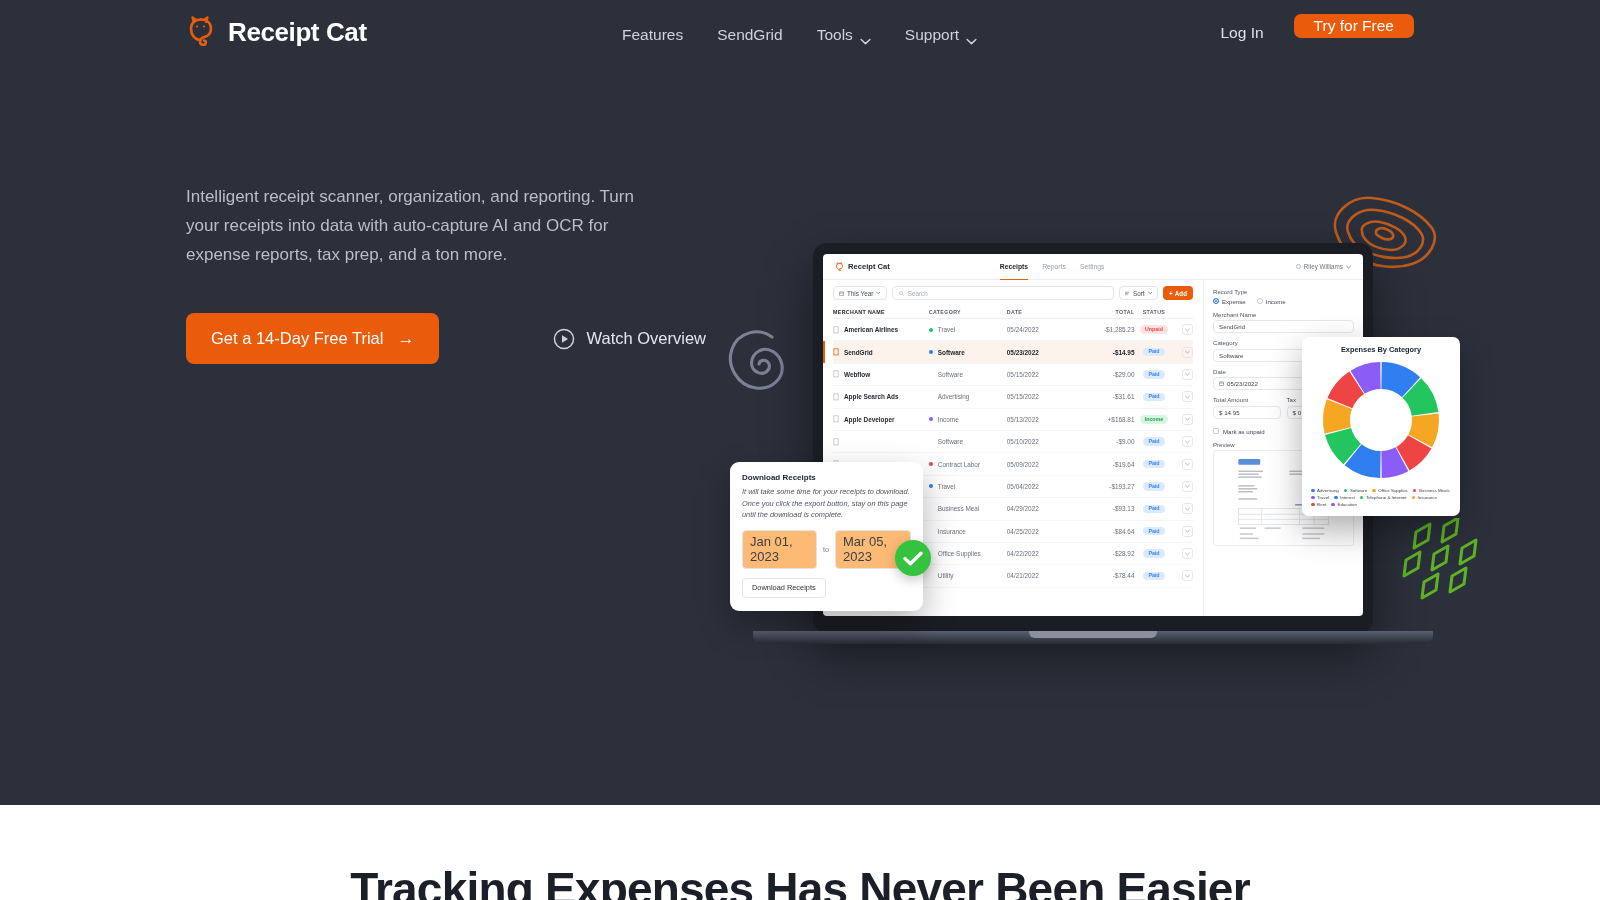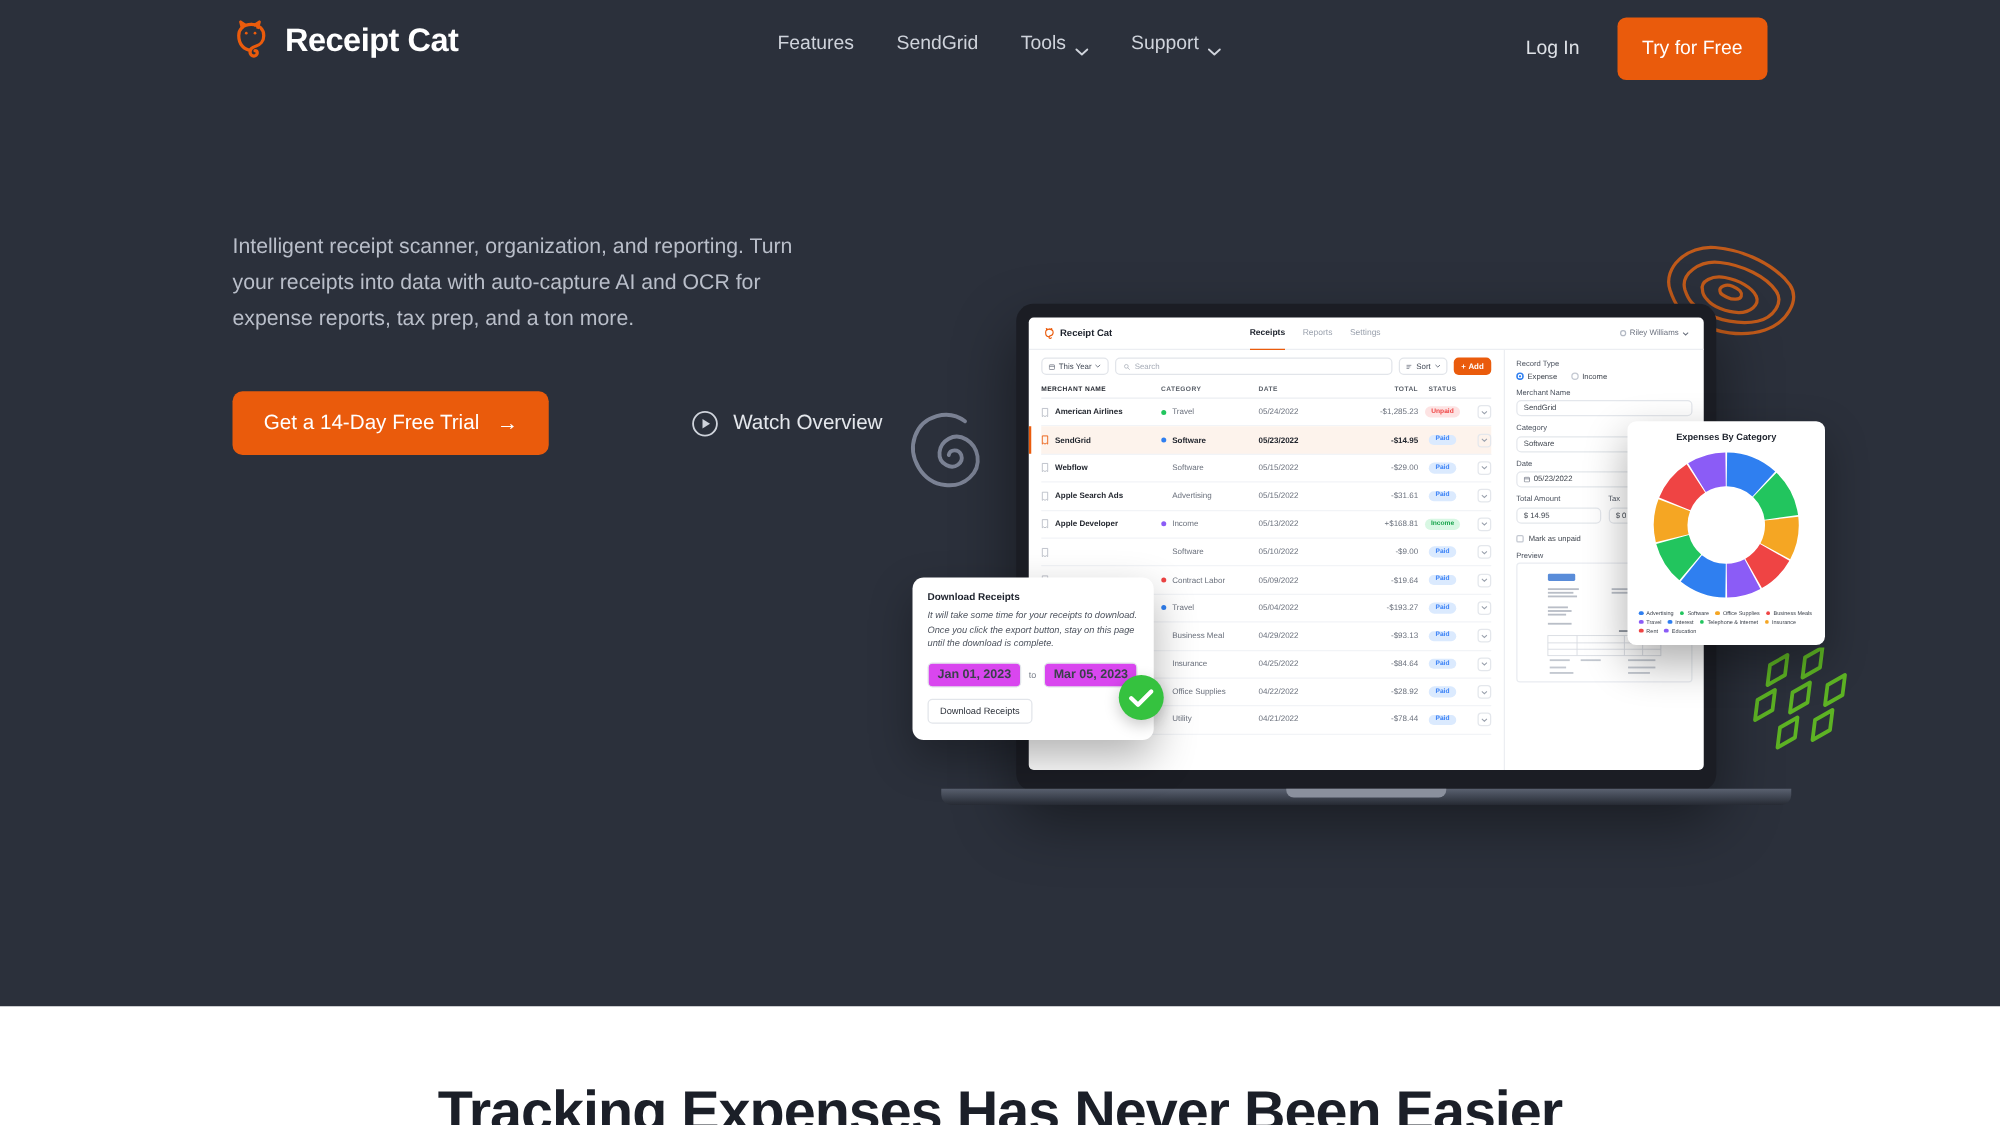--- a/index.html
+++ b/index.html
@@ -42,28 +42,28 @@
     color: #cfd3db; font-size: 15.5px; padding: 4px 17px;
     display: flex; align-items: flex-end; gap: 7px; cursor: pointer;
     white-space: nowrap;
   }
   .chev {
     width: 11px; height: 7px; display: inline-block; position: relative; top: 1px;
   }
 
   .nav-right {
     position: absolute; right: 186px; top: 14px;
-    display: flex; align-items: center; gap: 0;
+    display: flex; align-items: flex-start; gap: 0;
   }
   .login-link {
     color: #dfe2e7; font-size: 15.5px; padding: 10px 20px; cursor: pointer;
   }
   .btn-try {
     background: #ea5b0c; color: #fff; font-size: 15.5px; font-weight: 500;
-    border: none; border-radius: 7px; padding: 16px 20px; cursor: pointer;
+    border: none; border-radius: 7px; padding: 3px 20px; cursor: pointer;
     margin-left: 10px;
   }
 
   
   .hero-left { position: absolute; left: 186px; top: 148px; width: 520px; }
   .hero-title {
     font-size: 60px; line-height: 68px; font-weight: bold;
     color: #ffffff; letter-spacing: -1.2px;
   }
   .hero-sub {
@@ -214,21 +214,21 @@
   .dl-popup {
     position: absolute; left: 730px; top: 462px; width: 193px;
     background: #fff; border-radius: 9px; padding: 11px 12px 13px 12px;
     box-shadow: 0 14px 34px rgba(0,0,0,.3);
   }
   .dl-title { font-size: 8px; font-weight: bold; color:#1d222c; margin-bottom: 4px; }
   .dl-text { font-size: 7.4px; line-height: 11.5px; color:#4e545f;font-style:italic; }
   .dl-dates { display:flex; align-items:center; gap:6px; margin-top: 9px; }
   .dl-date {
     border:1px solid #e2e5ea; border-radius:4px; padding:3.5px 7px;
-    font-size:10px; color:#3a404a; background:#d946ef;font-weight:bold;
+    font-size:13px; color:#3a404a; background:#fdba74;
   }
   .dl-to { font-size:7.2px; color:#7a808b; }
   .dl-btn {
     margin-top: 9px; border:1px solid #e2e5ea; border-radius:4px;
     padding: 4.5px 9px; font-size:7.4px; color:#2b3039; display:inline-block;
     background:#fff; cursor:pointer; font-weight:500;
   }
   .dl-check {
     position:absolute; left: 165px; top: 78px;
     width: 36px; height: 36px; border-radius:50%; background:#35c23f;

